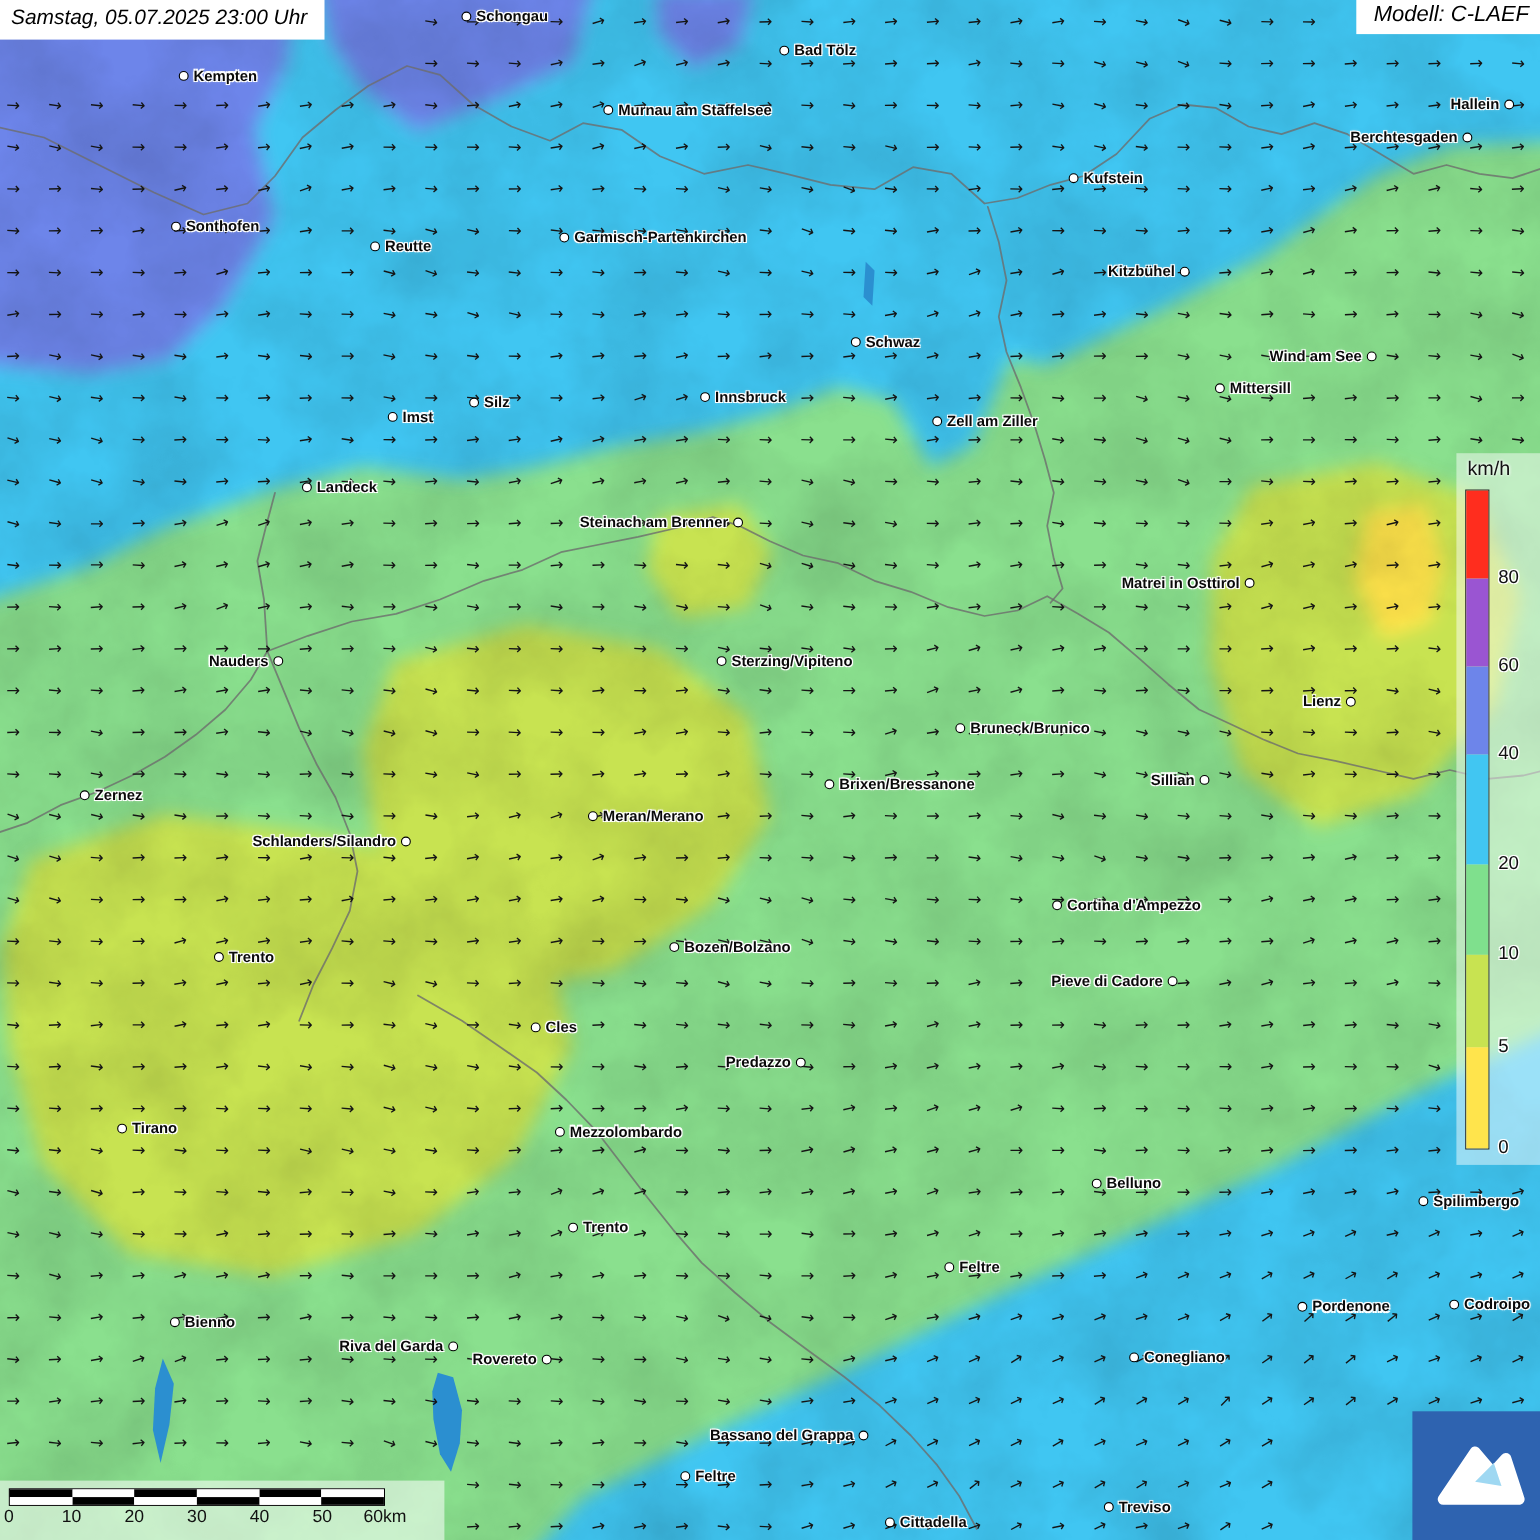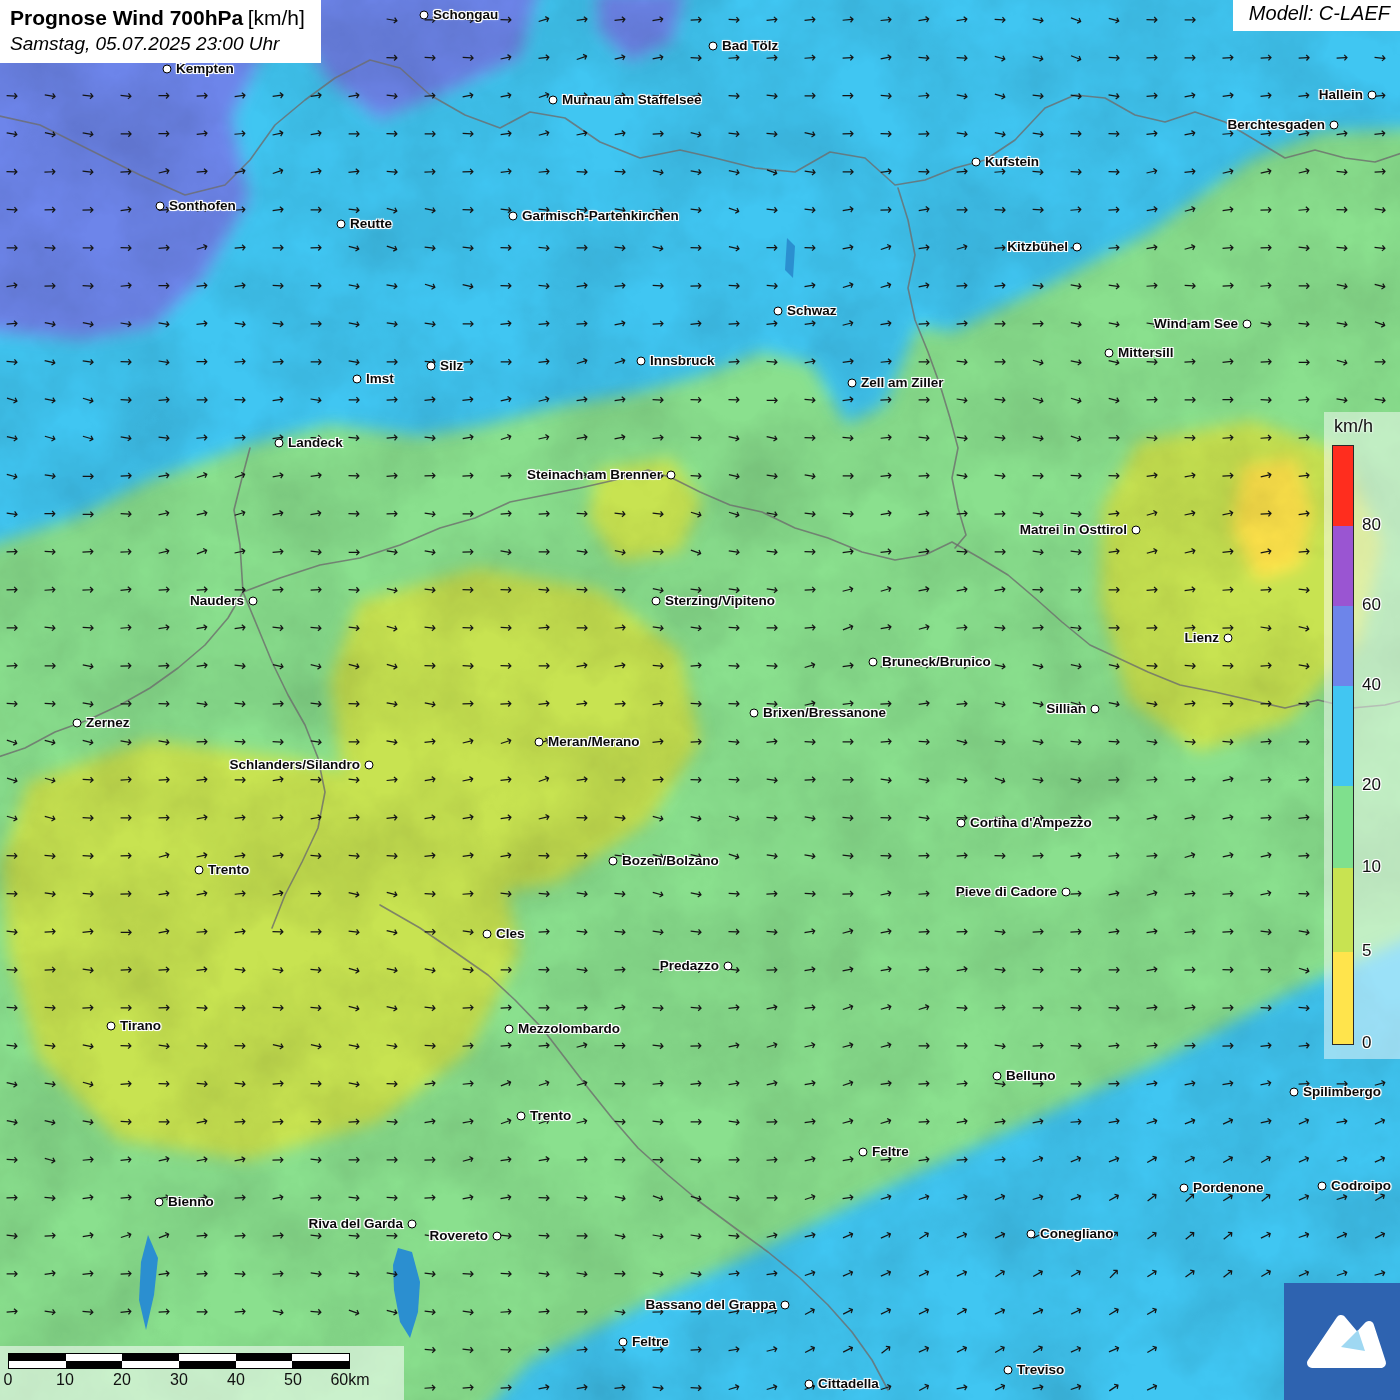--- a/index.html
+++ b/index.html
@@ -1560,24 +1560,20 @@
         <span class="dot" style="left: 1008px; top: 1370px;"></span>
         <span class="clabel" style="top: 1370px; left: 1017px;">Treviso</span>
       </div>
       <div class="city">
         <span class="dot" style="left: 809px; top: 1384px;"></span>
         <span class="clabel" style="top: 1384px; left: 818px;">Cittadella</span>
       </div>
     </div>
 
   <div class="title-box">
-    <div>
-      <span class="title-main">Prognose Wind 700hPa</span>
-      <span class="title-unit">[km/h]</span>
-    </div>
     <div class="title-sub">Samstag, 05.07.2025 23:00 Uhr</div>
   </div>
 
   <div class="model-box">Modell: C-LAEF</div>
 
   <div class="legend">
     <div class="legend-title">km/h</div>
     <div class="legend-body">
       <div id="legend-bar">
           <div class="lseg" style="height: 80px; background: rgb(255, 45, 30);"></div>

